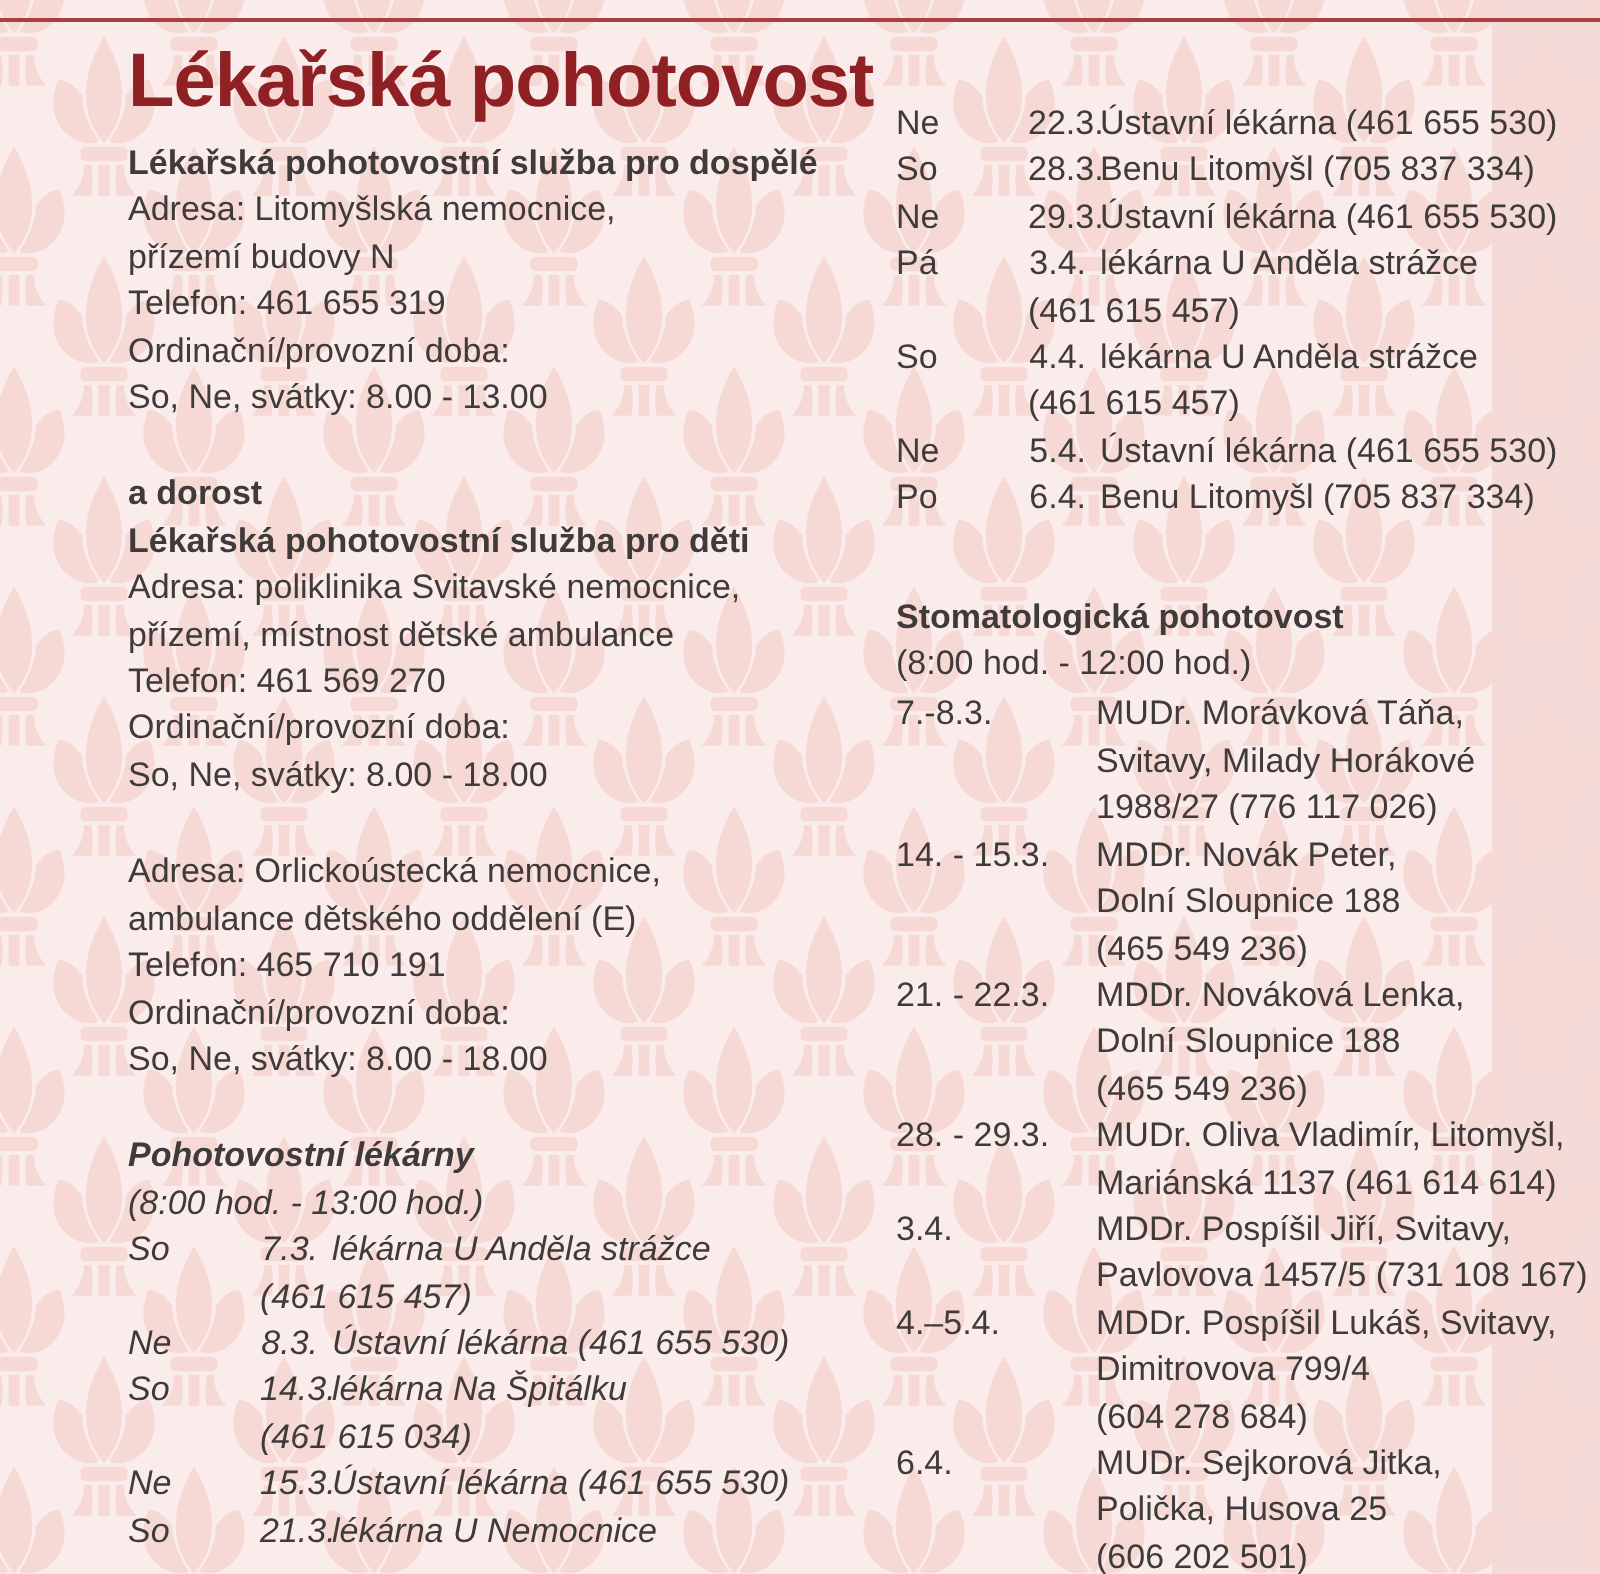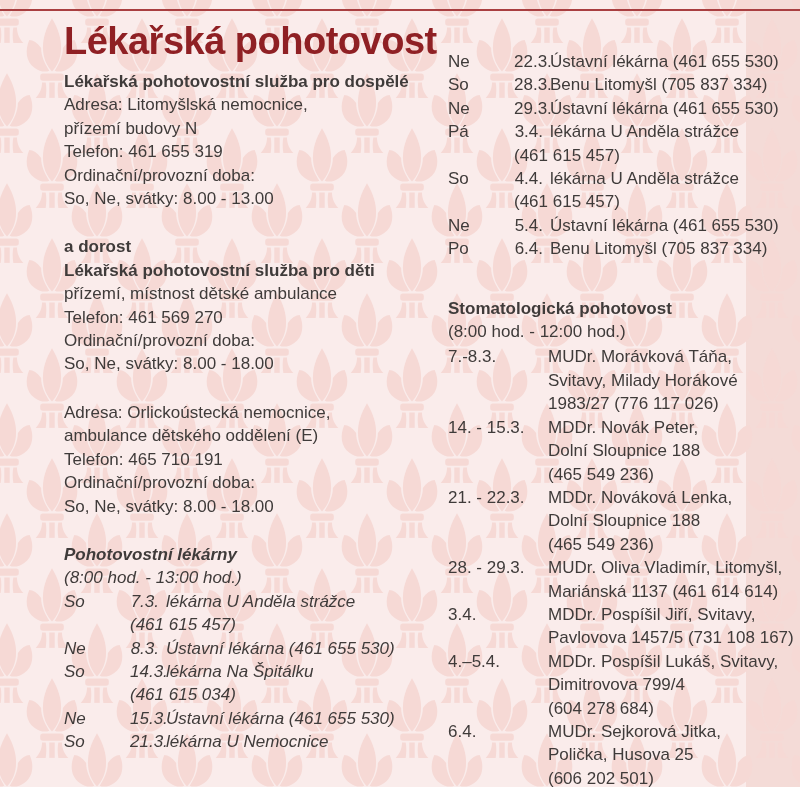--- a/index.html
+++ b/index.html
@@ -1623,20 +1623,21 @@
     <div>Adresa: Litomyšlská nemocnice,</div>
     <div>přízemí budovy N</div>
     <div>Telefon: 461 655 319</div>
     <div>Ordinační/provozní doba:</div>
     <div>So, Ne, svátky: 8.00 - 13.00</div>
   </div>
 
   <div class="block">
     <div class="h">a dorost</div>
     <div class="h">Lékařská pohotovostní služba pro děti</div>
+    <div>Adresa: poliklinika Svitavské nemocnice,</div>
     <div>přízemí, místnost dětské ambulance</div>
     <div>Telefon: 461 569 270</div>
     <div>Ordinační/provozní doba:</div>
     <div>So, Ne, svátky: 8.00 - 18.00</div>
   </div>
 
   <div class="block">
     <div>Adresa: Orlickoústecká nemocnice,</div>
     <div>ambulance dětského oddělení (E)</div>
     <div>Telefon: 465 710 191</div>
@@ -1743,21 +1744,21 @@
   <div class="h dental-heading">Stomatologická pohotovost</div>
   <div>(8:00 hod. - 12:00 hod.)</div>
 
   <div class="entries">
 
       <div class="dent-entry">
         <span class="dent-dates">7.-8.3.</span>
         <span class="dent-info">
           <div class="dent-line">MUDr. Morávková Táňa,</div>
           <div class="dent-line">Svitavy, Milady Horákové</div>
-          <div class="dent-line">1983/27 (776 117 026)</div>
+          <div class="dent-line">1988/27 (776 117 026)</div>
         </span>
       </div>
 
       <div class="dent-entry">
         <span class="dent-dates">14. - 15.3.</span>
         <span class="dent-info">
           <div class="dent-line">MDDr. Novák Peter,</div>
           <div class="dent-line">Dolní Sloupnice 188</div>
           <div class="dent-line">(465 549 236)</div>
         </span>

